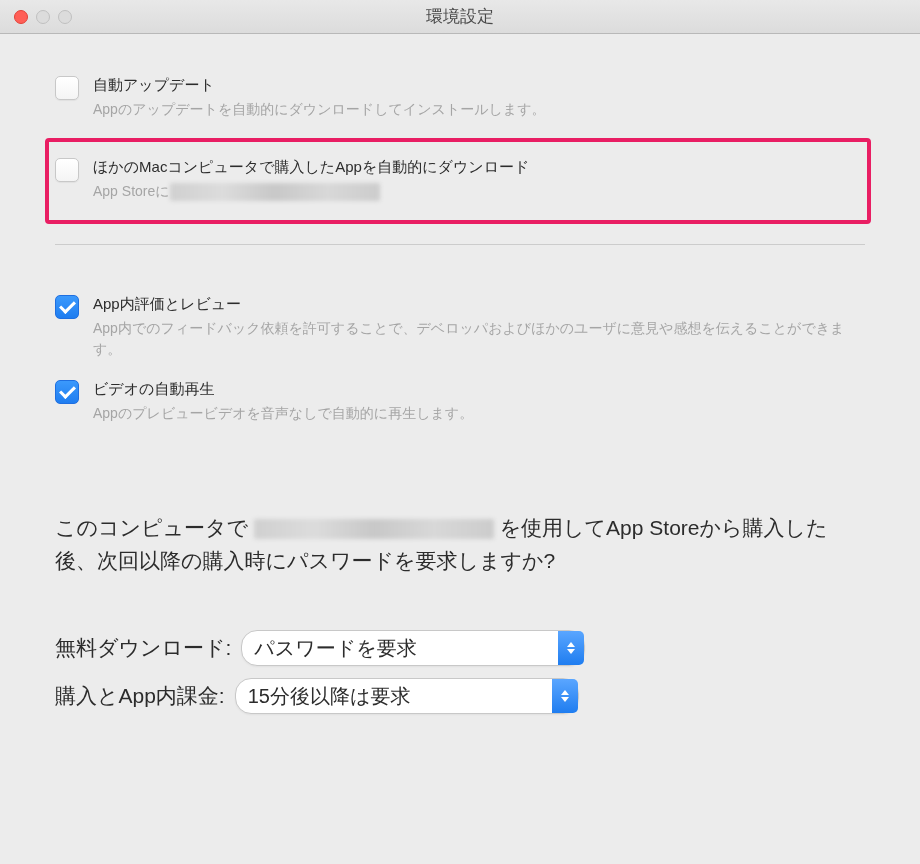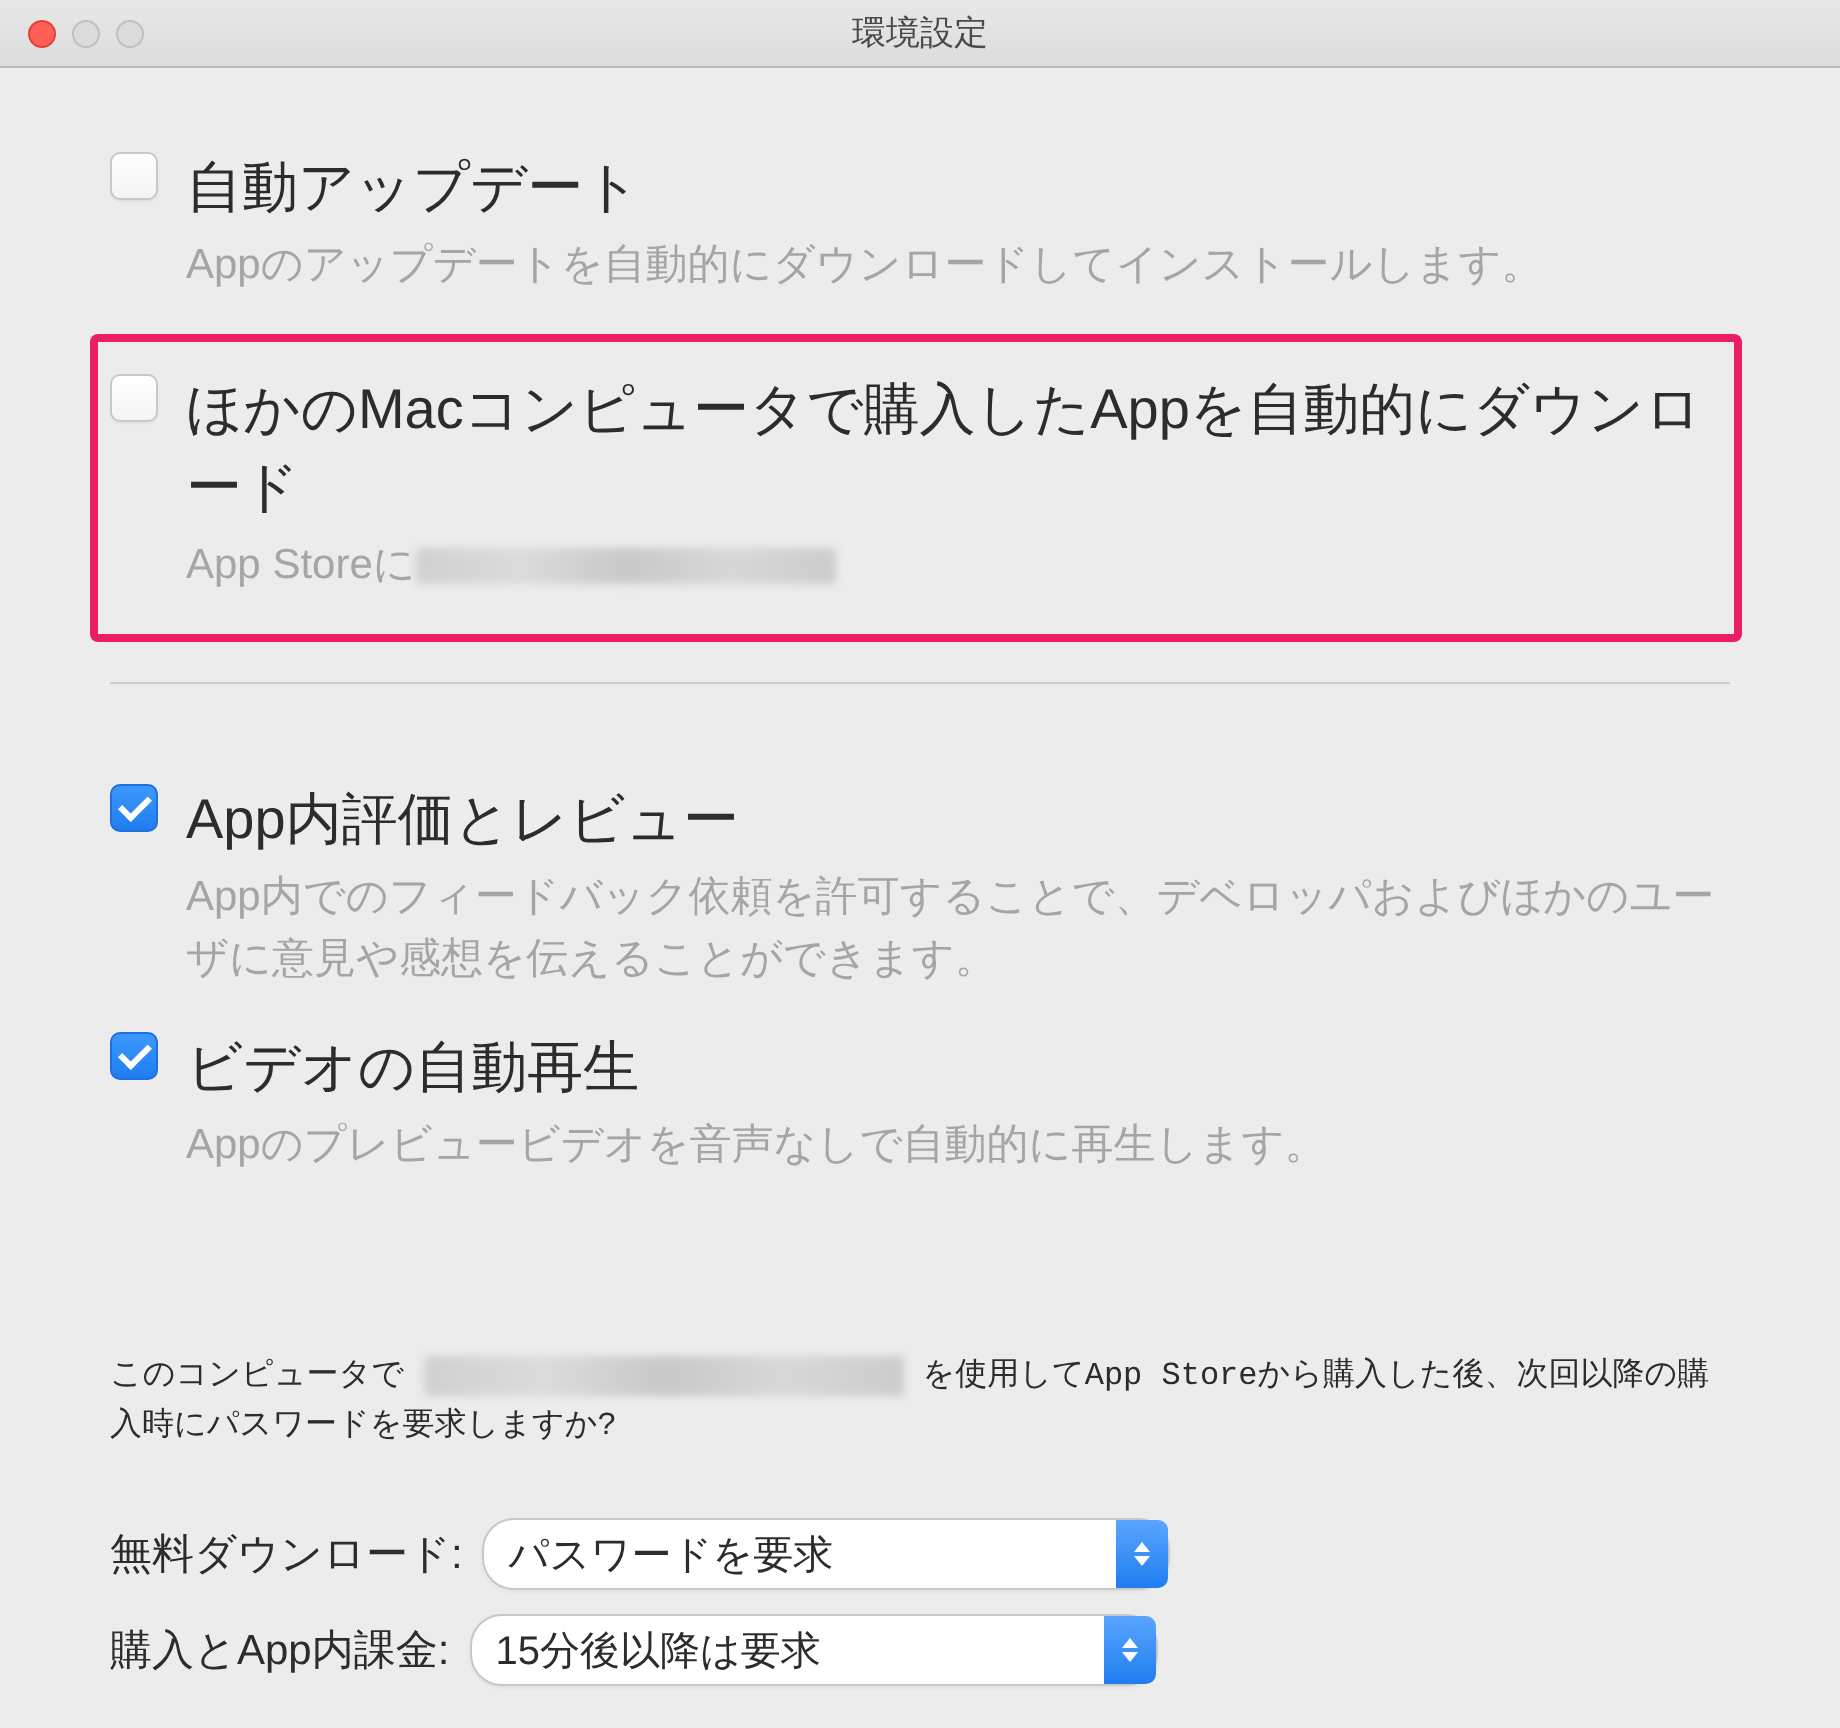--- a/index.html
+++ b/index.html
@@ -87,27 +87,27 @@
       width: 6px;
       height: 12px;
       border: solid white;
       border-width: 0 3px 3px 0;
       transform: rotate(45deg);
     }
     .pref-text {
       flex: 1;
     }
     .pref-label {
-      font-size: 28px;
+      font-size: 15px;
       color: #2c2c2c;
       line-height: 1.4;
       margin-bottom: 4px;
     }
     .pref-desc {
-      font-size: 21px;
+      font-size: 14px;
       color: #a5a5a5;
       line-height: 1.5;
     }
     .highlight-box {
       border: 4px solid #e91e63;
       border-radius: 4px;
       padding: 14px 10px 18px 6px;
       margin-left: -10px;
       margin-right: -6px;
       margin-bottom: 20px;
@@ -117,25 +117,24 @@
     }
     .divider {
       height: 1px;
       background: #cccccc;
       margin: 8px 0 48px 0;
     }
     .section-gap {
       height: 70px;
     }
     .purchase-text {
-      font-size: 16px;
+      font-size: 21px;
       color: #2c2c2c;
       line-height: 1.55;
-      margin-bottom: 33px;
-      font-family: Liberation Mono, monospace;
+      margin-bottom: 53px;
     }
     .blur {
       display: inline-block;
       width: 240px;
       height: 20px;
       background: linear-gradient(90deg, #d0d0d0, #dcdcdc, #c8c8c8, #d8d8d8, #cccccc);
       filter: blur(2px);
       vertical-align: middle;
       border-radius: 2px;
     }

